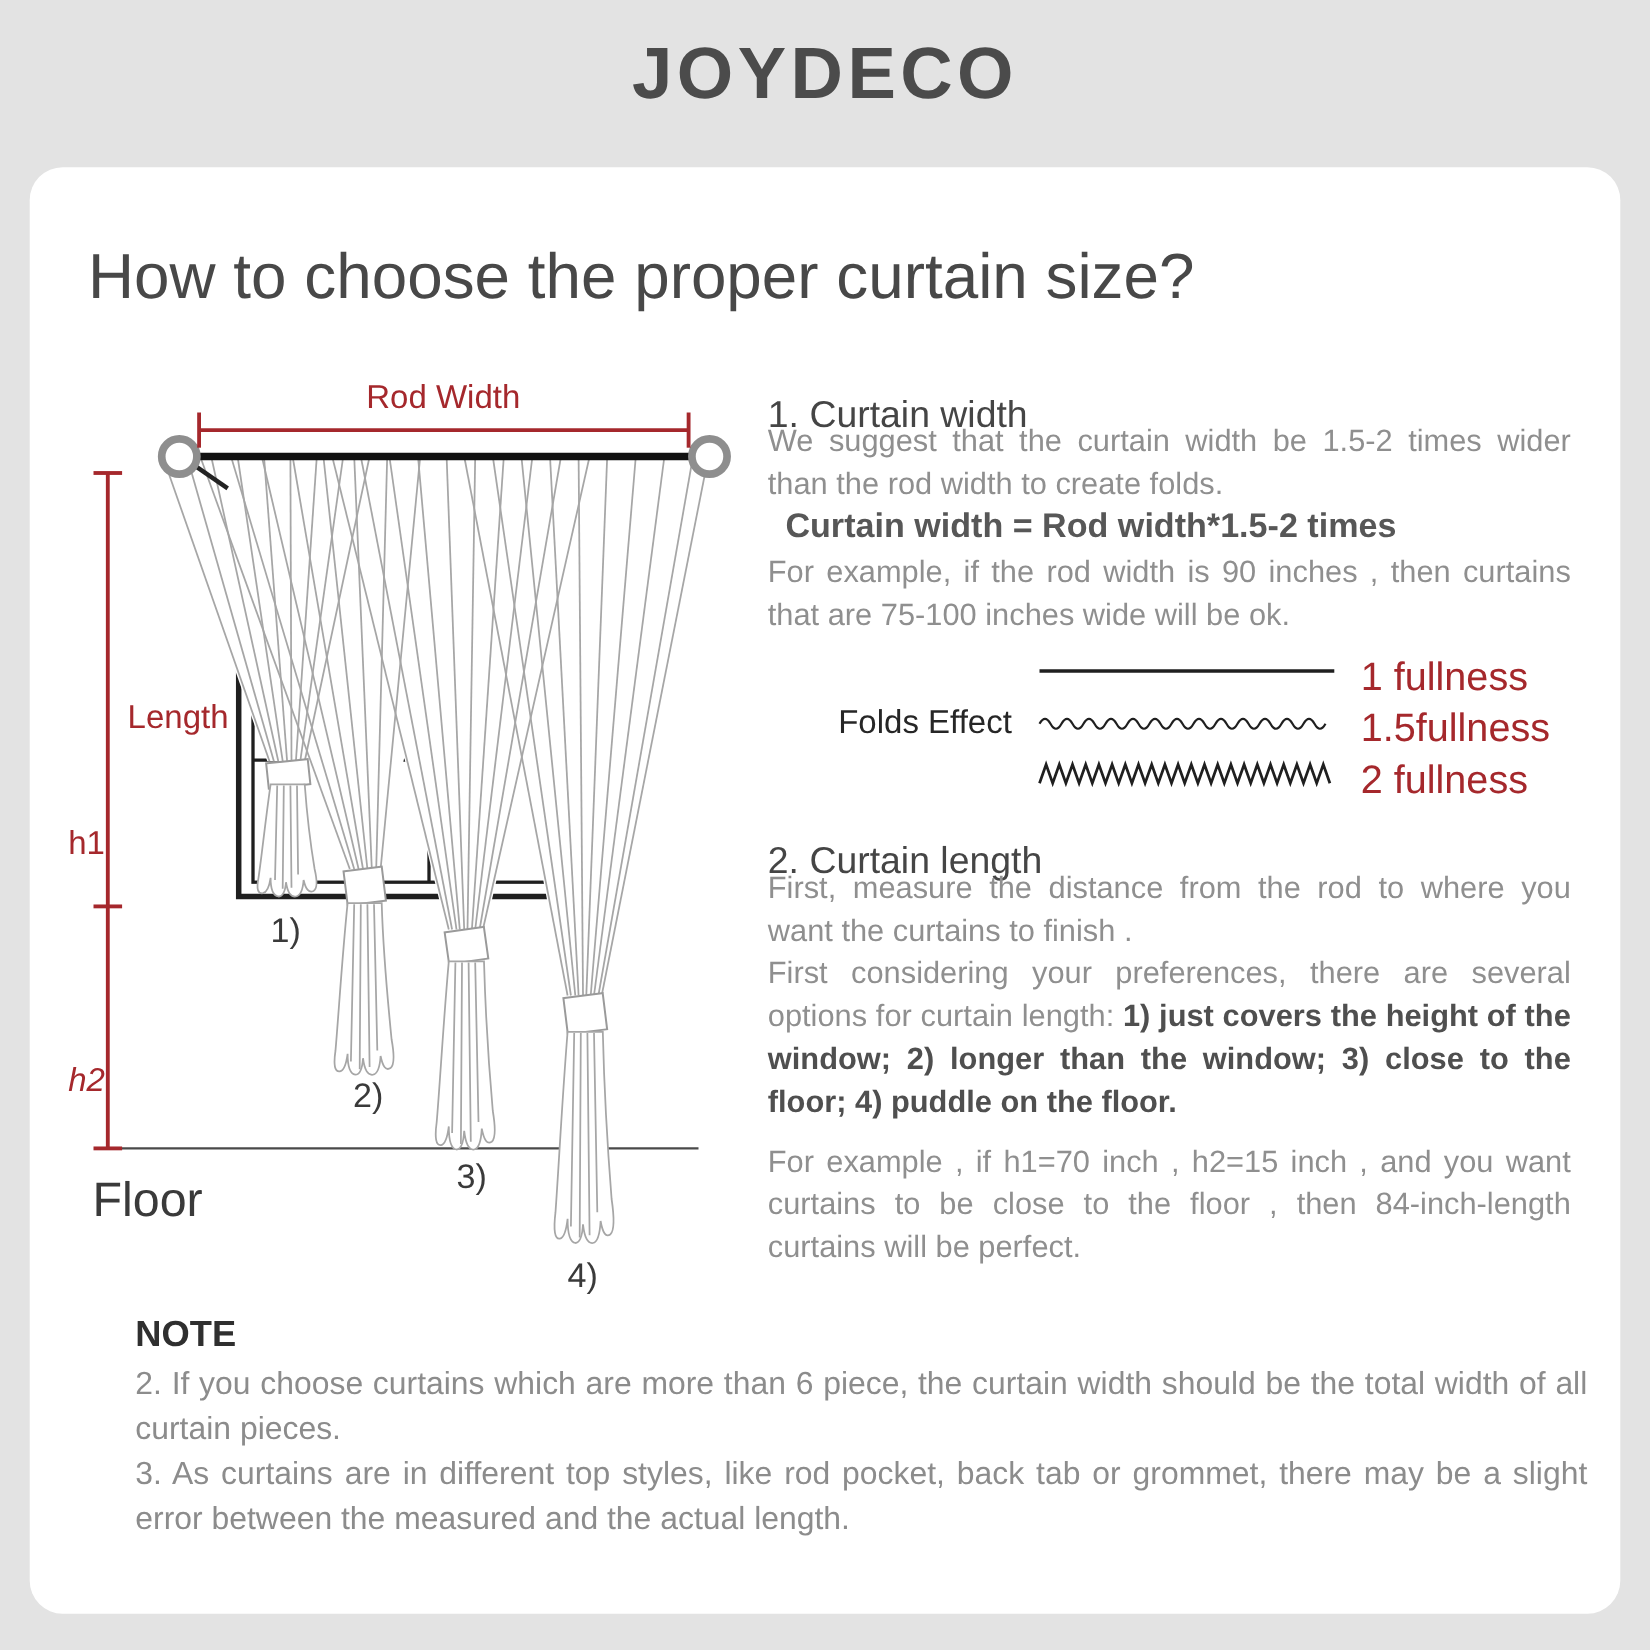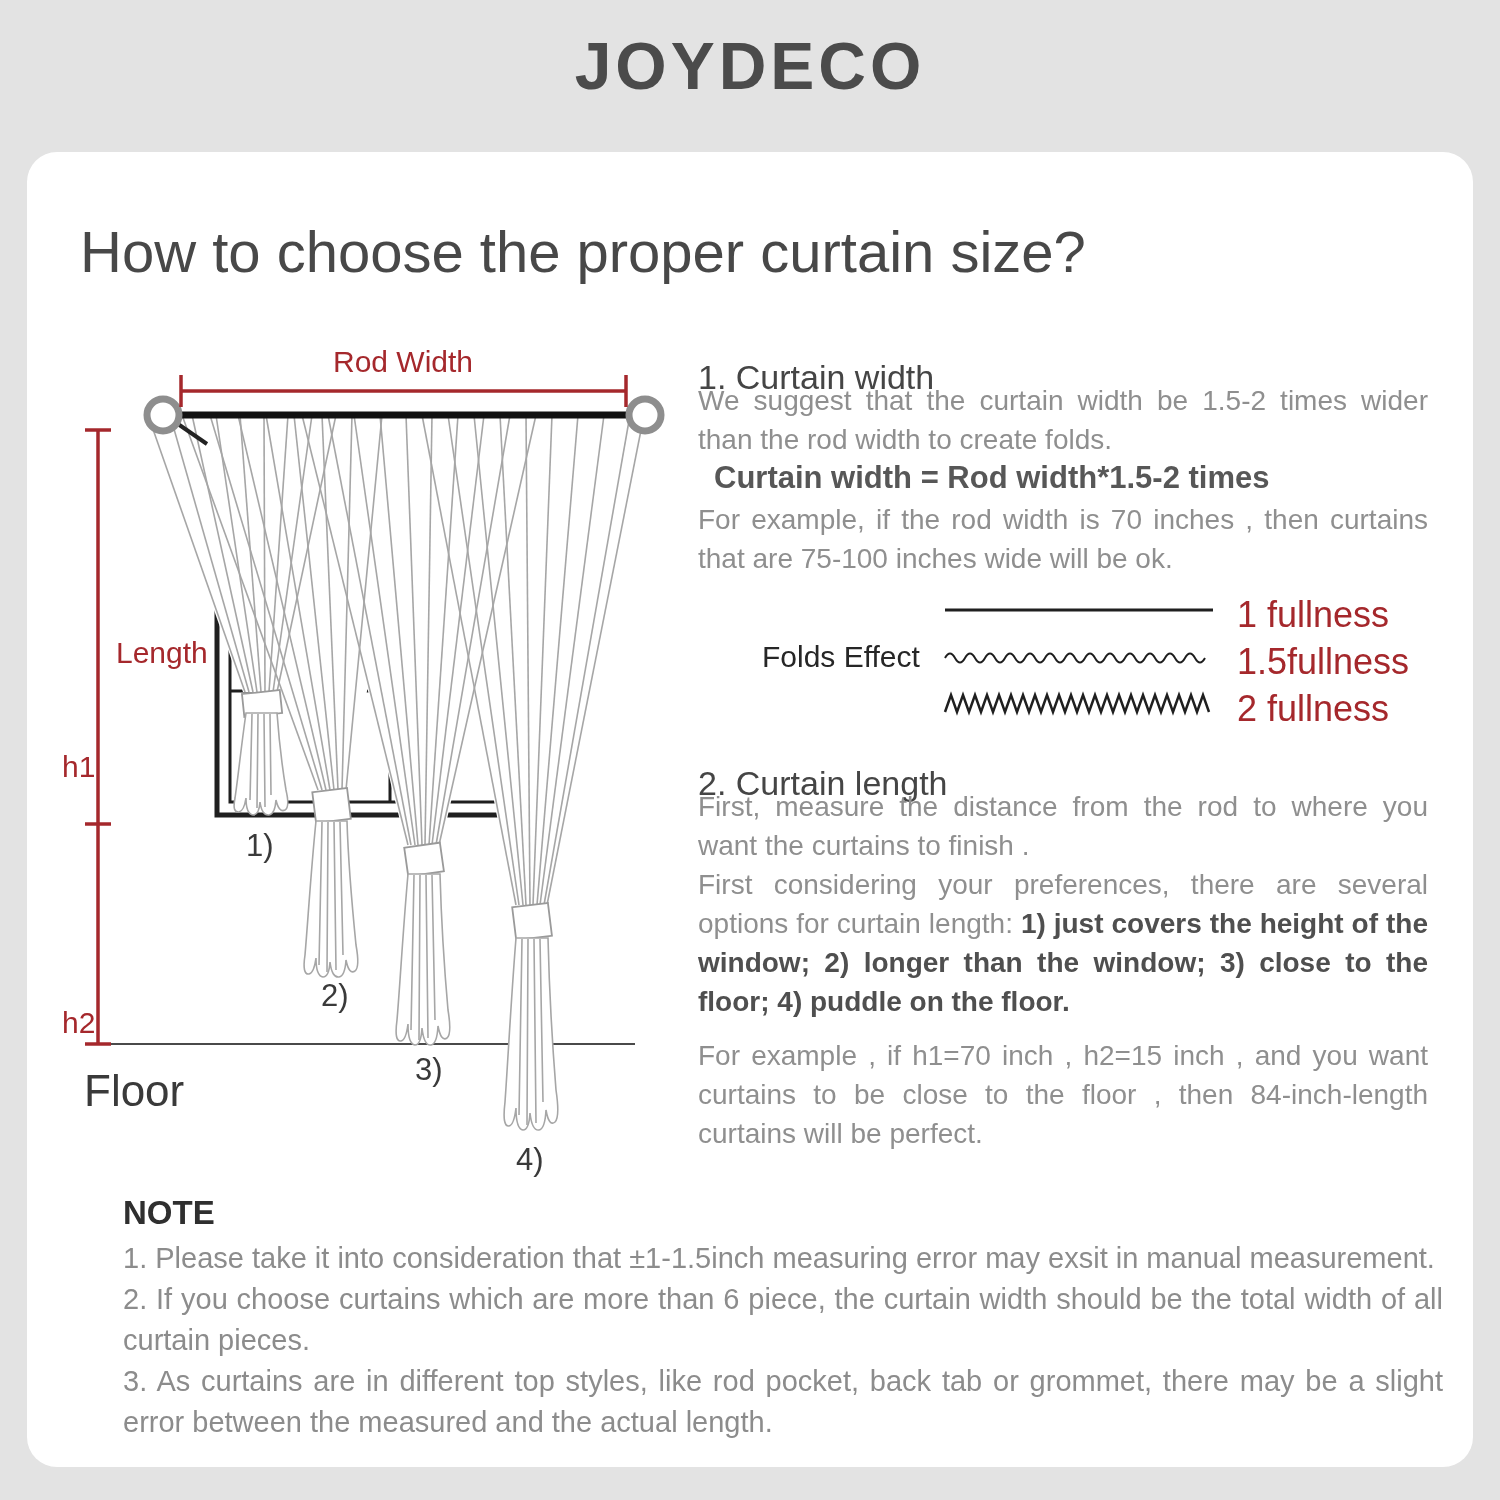--- a/index.html
+++ b/index.html
@@ -125,49 +125,48 @@
       <path d="M368,544 C363,600 360,655 357,690 Q354,712 361,711 Q366,710 368,694 Q368,714 375,715 Q381,715 382,698 Q384,716 391,715 Q397,714 398,696 Q401,712 407,708 Q412,704 408,680 C404,635 401,580 400,544 Z"></path>
       <path d="M374,545 L371,700 M380,545 L379,710 M386,545 L388,708 M392,545 L395,690" fill="none"></path>
       <path d="M476,608 C471,670 468,730 465,772 Q462,797 469,796 Q474,795 476,778 Q476,799 483,800 Q489,800 490,783 Q492,801 499,800 Q505,799 506,780 Q509,797 515,792 Q520,787 516,760 C512,710 509,650 508,608 Z"></path>
       <path d="M482,609 L479,785 M488,609 L487,795 M494,609 L496,793 M500,609 L503,772" fill="none"></path>
     </g>
   </svg>
 
   <div class="abs dlabel red" style="left:283px;top:345px;width:240px;text-align:center;">Rod Width</div>
   <div class="abs dlabel red" style="left:116px;top:636px;">Length</div>
   <div class="abs dlabel red" style="left:62px;top:750px;">h1</div>
-  <div class="abs dlabel red" style="left:62px;top:1006px;">h2</div>
+  <div class="abs dlabel red" style="left:62px;top:966px;font-style:italic;">h2</div>
   <div class="abs floor" style="left:84px;top:1066px;">Floor</div>
   <div class="abs num" style="left:246px;top:828px;">1)</div>
   <div class="abs num" style="left:321px;top:978px;">2)</div>
   <div class="abs num" style="left:415px;top:1052px;">3)</div>
   <div class="abs num" style="left:516px;top:1142px;">4)</div>
 
   <div class="abs h1sec" style="left:698px;top:338px;">1. Curtain width</div>
   <p class="abs body jtext" style="left:698px;top:381px;width:730px;">We suggest that the curtain width be 1.5-2 times wider than the rod width to create folds.</p>
   <div class="abs formula" style="left:698px;top:460px;">Curtain width = Rod width*1.5-2 times</div>
-  <p class="abs body jtext" style="left:698px;top:500px;width:730px;">For example, if the rod width is 70 inches , then curtains that are 75-100 inches wide will be ok.</p>
+  <p class="abs body jtext" style="left:698px;top:500px;width:730px;">For example, if the rod width is 90 inches , then curtains that are 75-100 inches wide will be ok.</p>
 
   <div class="abs foldlabel" style="left:762px;top:640px;">Folds Effect</div>
   <svg class="abs" style="left:938px;top:592px;" width="285" height="130" viewBox="0 0 285 130">
     <path d="M7,18 H275" stroke="#1f1f1f" stroke-width="3" fill="none"></path>
     <path fill="none" stroke="#1f1f1f" stroke-width="2" d="M7,66 q5,-9 10,0 t10,0 t10,0 t10,0 t10,0 t10,0 t10,0 t10,0 t10,0 t10,0 t10,0 t10,0 t10,0 t10,0 t10,0 t10,0 t10,0 t10,0 t10,0 t10,0 t10,0 t10,0 t10,0 t10,0 t10,0 t10,0"></path>
     <path fill="none" stroke="#1f1f1f" stroke-width="2.5" d="M7,120 l6,-17 l6,17 l6,-17 l6,17 l6,-17 l6,17 l6,-17 l6,17 l6,-17 l6,17 l6,-17 l6,17 l6,-17 l6,17 l6,-17 l6,17 l6,-17 l6,17 l6,-17 l6,17 l6,-17 l6,17 l6,-17 l6,17 l6,-17 l6,17 l6,-17 l6,17 l6,-17 l6,17 l6,-17 l6,17 l6,-17 l6,17 l6,-17 l6,17 l6,-17 l6,17 l6,-17 l6,17 l6,-17 l6,17 l6,-17 l6,17"></path>
   </svg>
   <div class="abs fulllabel" style="left:1237px;top:594px;">1 fullness</div>
   <div class="abs fulllabel" style="left:1237px;top:641px;">1.5fullness</div>
   <div class="abs fulllabel" style="left:1237px;top:688px;">2 fullness</div>
 
   <div class="abs h1sec" style="left:698px;top:744px;">2. Curtain length</div>
   <div class="abs" style="left:698px;top:787px;width:730px;">
     <p class="body jtext">First, measure the distance from the rod to where you want the curtains to finish .</p>
     <p class="body jtext"><span>First considering your preferences, there are several options for curtain length: </span><b>1) just covers the height of the window; 2) longer than the window; 3) close to the floor; 4) puddle on the floor.</b></p>
   </div>
   <p class="abs body jtext" style="left:698px;top:1036px;width:730px;">For example , if h1=70 inch , h2=15 inch , and you want curtains to be close to the floor , then 84-inch-length curtains will be perfect.</p>
 
   <div class="abs noteh" style="left:123px;top:1194px;">NOTE</div>
   <div class="abs" style="left:123px;top:1238px;width:1320px;">
-    <p class="noteitem">1. Please take it into consideration that ±1-1.5inch measuring error may exsit in manual measurement.</p>
     <p class="noteitem jtext">2. If you choose curtains which are more than 6 piece, the curtain width should be the total width of all curtain pieces.</p>
     <p class="noteitem jtext">3. As curtains are in different top styles, like rod pocket, back tab or grommet, there may be a slight error between the measured and the actual length.</p>
   </div>
 
 </div>
 
 </body></html>

